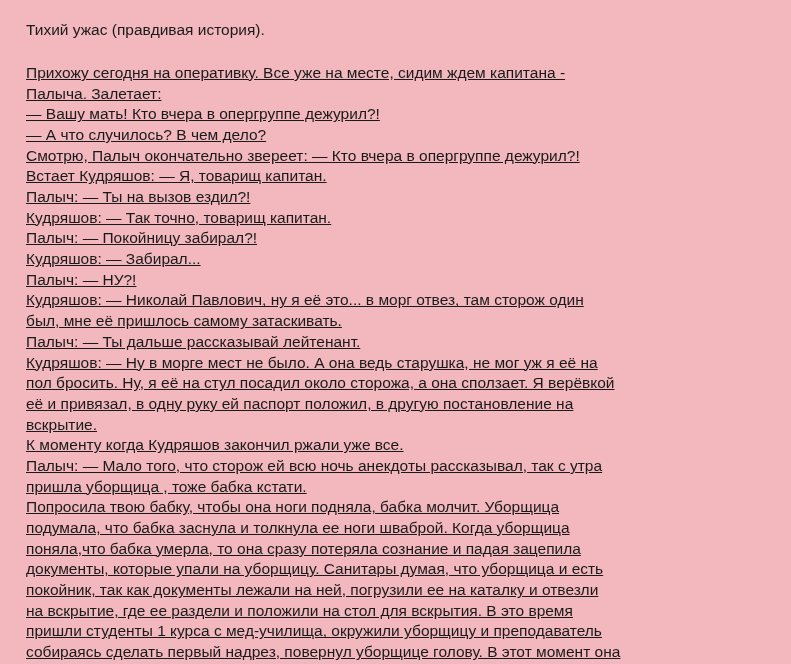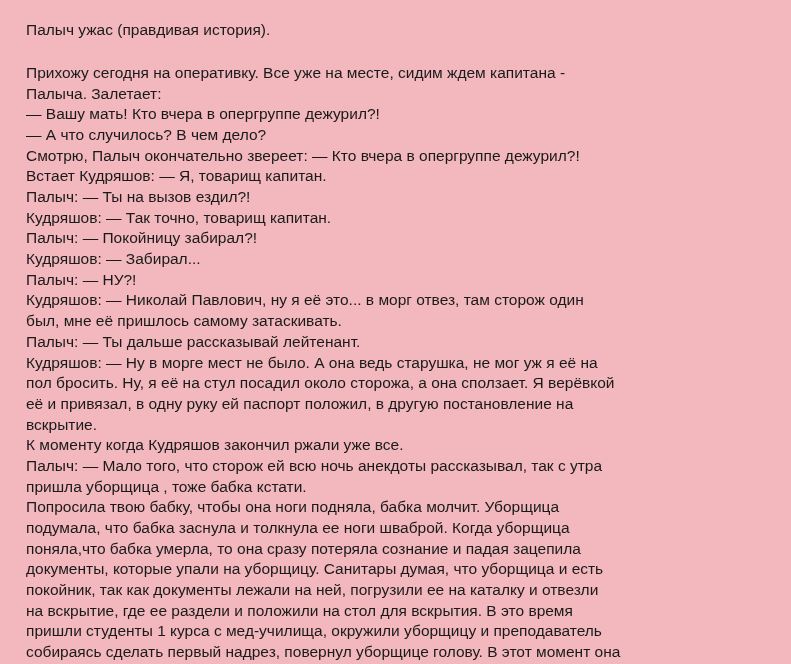--- a/index.html
+++ b/index.html
@@ -31,21 +31,22 @@
   .story-body {
     font-size: 15.5px;
     color: #1a1a1a;
     line-height: 1.335;
     margin: 0;
     white-space: pre-wrap;
     word-wrap: break-word;
   }
   .story-body .line {
     display: block;
+    text-decoration: underline;
   }
 </style>
 </head>
 <body style="background: rgb(242, 184, 189);">
 
 <div class="page" style="background: rgb(242, 184, 189);">
-  <p class="story-title">Палыч ужас (правдивая история).</p>
+  <p class="story-title">Тихий ужас (правдивая история).</p>
   <div class="story-body"><span class="line">Прихожу сегодня на оперативку. Все уже на месте, сидим ждем капитана -</span><span class="line">Палыча. Залетает:</span><span class="line">— Вашу мать! Кто вчера в опергруппе дежурил?!</span><span class="line">— А что случилось? В чем дело?</span><span class="line">Смотрю, Палыч окончательно звереет: — Кто вчера в опергруппе дежурил?!</span><span class="line">Встает Кудряшов: — Я, товарищ капитан.</span><span class="line">Палыч: — Ты на вызов ездил?!</span><span class="line">Кудряшов: — Так точно, товарищ капитан.</span><span class="line">Палыч: — Покойницу забирал?!</span><span class="line">Кудряшов: — Забирал...</span><span class="line">Палыч: — НУ?!</span><span class="line">Кудряшов: — Николай Павлович, ну я её это... в морг отвез, там сторож один</span><span class="line">был, мне её пришлось самому затаскивать.</span><span class="line">Палыч: — Ты дальше рассказывай лейтенант.</span><span class="line">Кудряшов: — Ну в морге мест не было. А она ведь старушка, не мог уж я её на</span><span class="line">пол бросить. Ну, я её на стул посадил около сторожа, а она сползает. Я верёвкой</span><span class="line">её и привязал, в одну руку ей паспорт положил, в другую постановление на</span><span class="line">вскрытие.</span><span class="line">К моменту когда Кудряшов закончил ржали уже все.</span><span class="line">Палыч: — Мало того, что сторож ей всю ночь анекдоты рассказывал, так с утра</span><span class="line">пришла уборщица , тоже бабка кстати.</span><span class="line">Попросила твою бабку, чтобы она ноги подняла, бабка молчит. Уборщица</span><span class="line">подумала, что бабка заснула и толкнула ее ноги шваброй. Когда уборщица</span><span class="line">поняла,что бабка умерла, то она сразу потеряла сознание и падая зацепила</span><span class="line">документы, которые упали на уборщицу. Санитары думая, что уборщица и есть</span><span class="line">покойник, так как документы лежали на ней, погрузили ее на каталку и отвезли</span><span class="line">на вскрытие, где ее раздели и положили на стол для вскрытия. В это время</span><span class="line">пришли студенты 1 курса с мед-училища, окружили уборщицу и преподаватель</span><span class="line">собираясь сделать первый надрез, повернул уборщице голову. В этот момент она</span><span class="line">открыла глаза и очнулась. В обморок упали все, даже преподаватель.</span></div>
 </div>
 
 </body></html>

